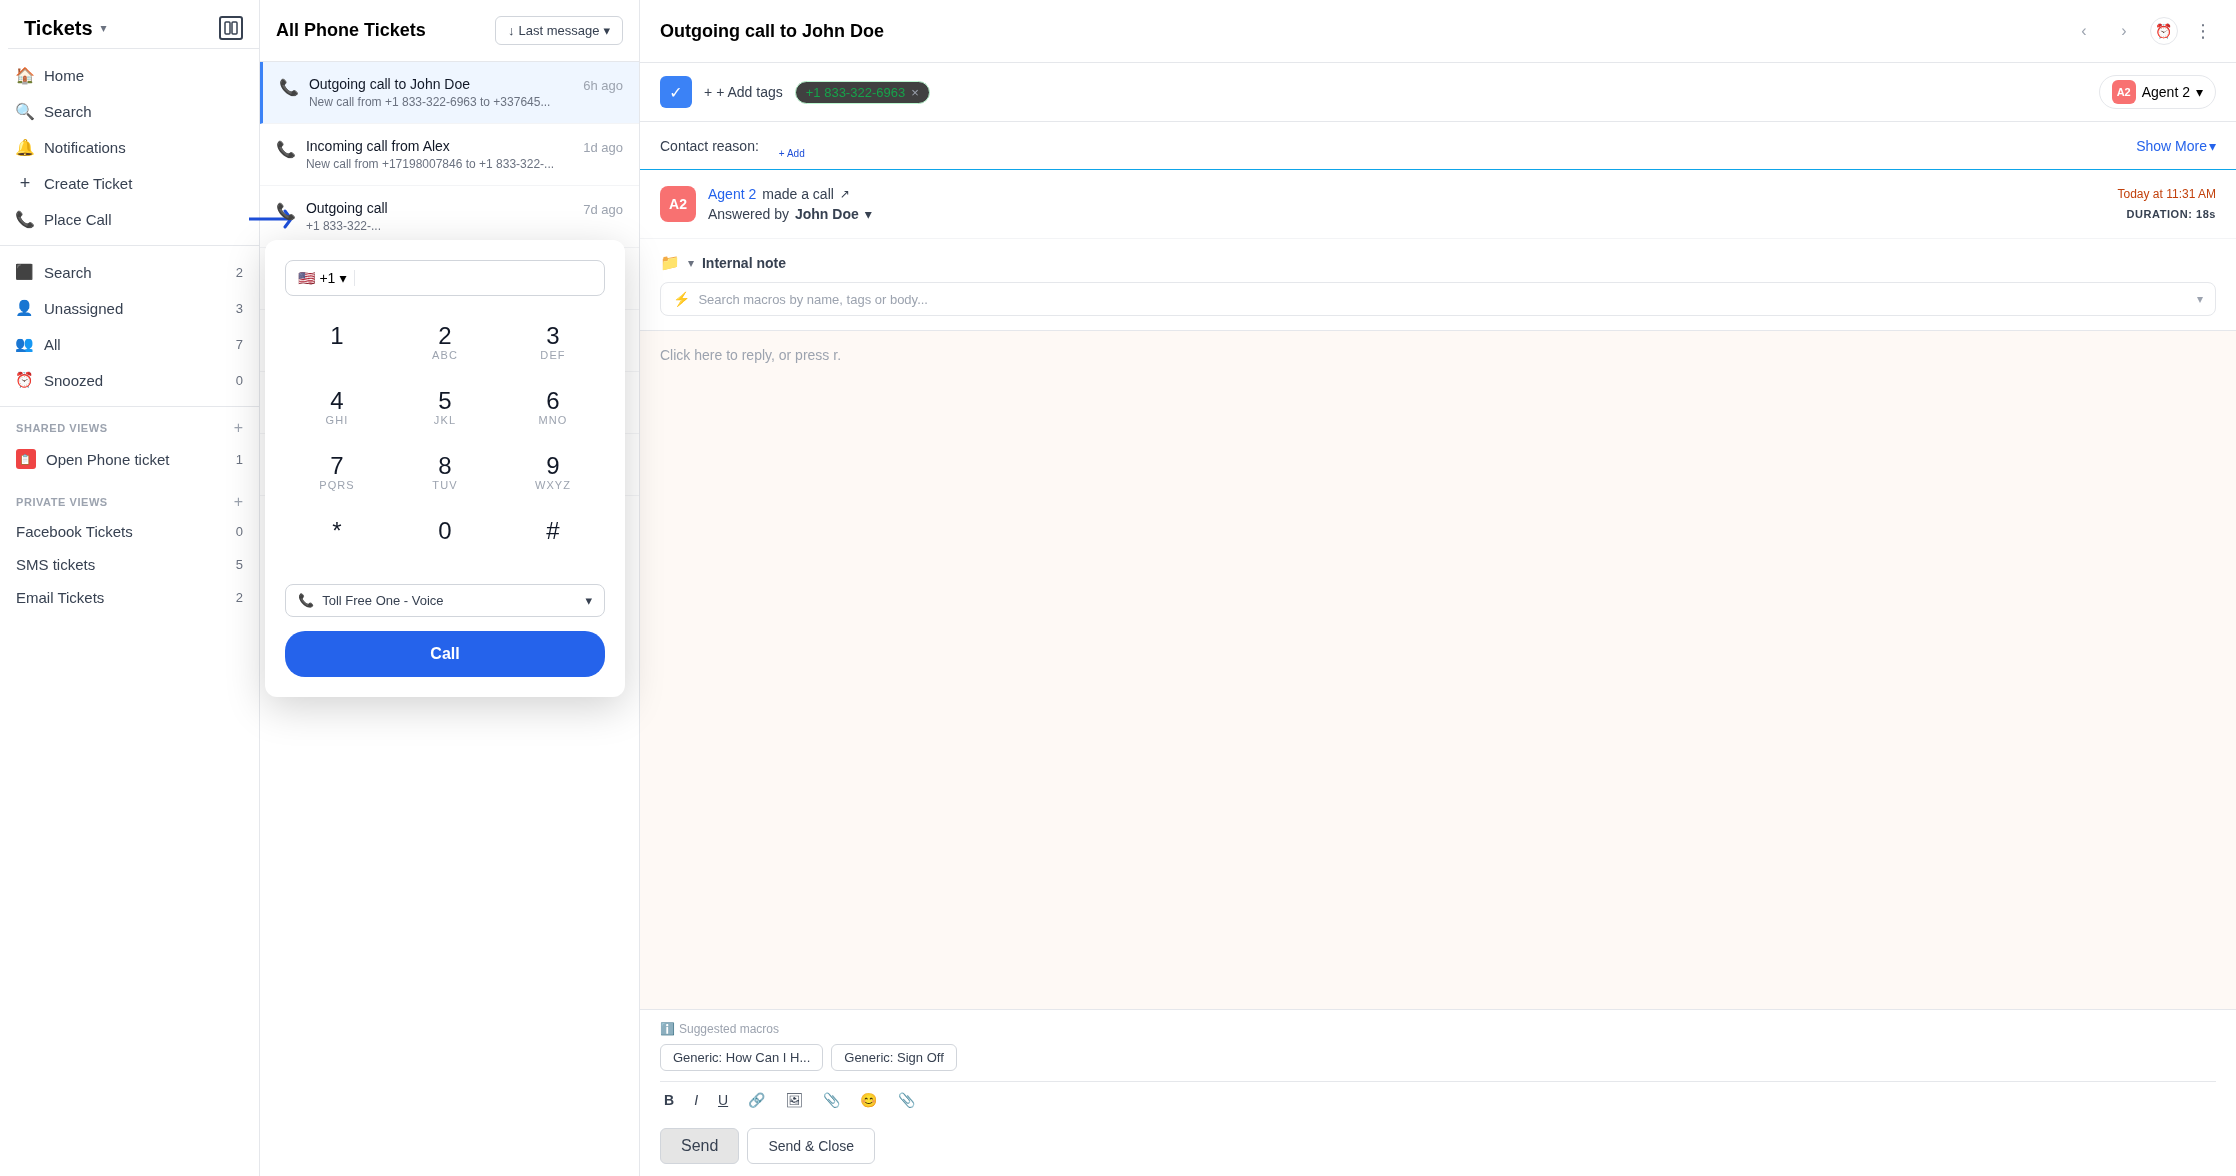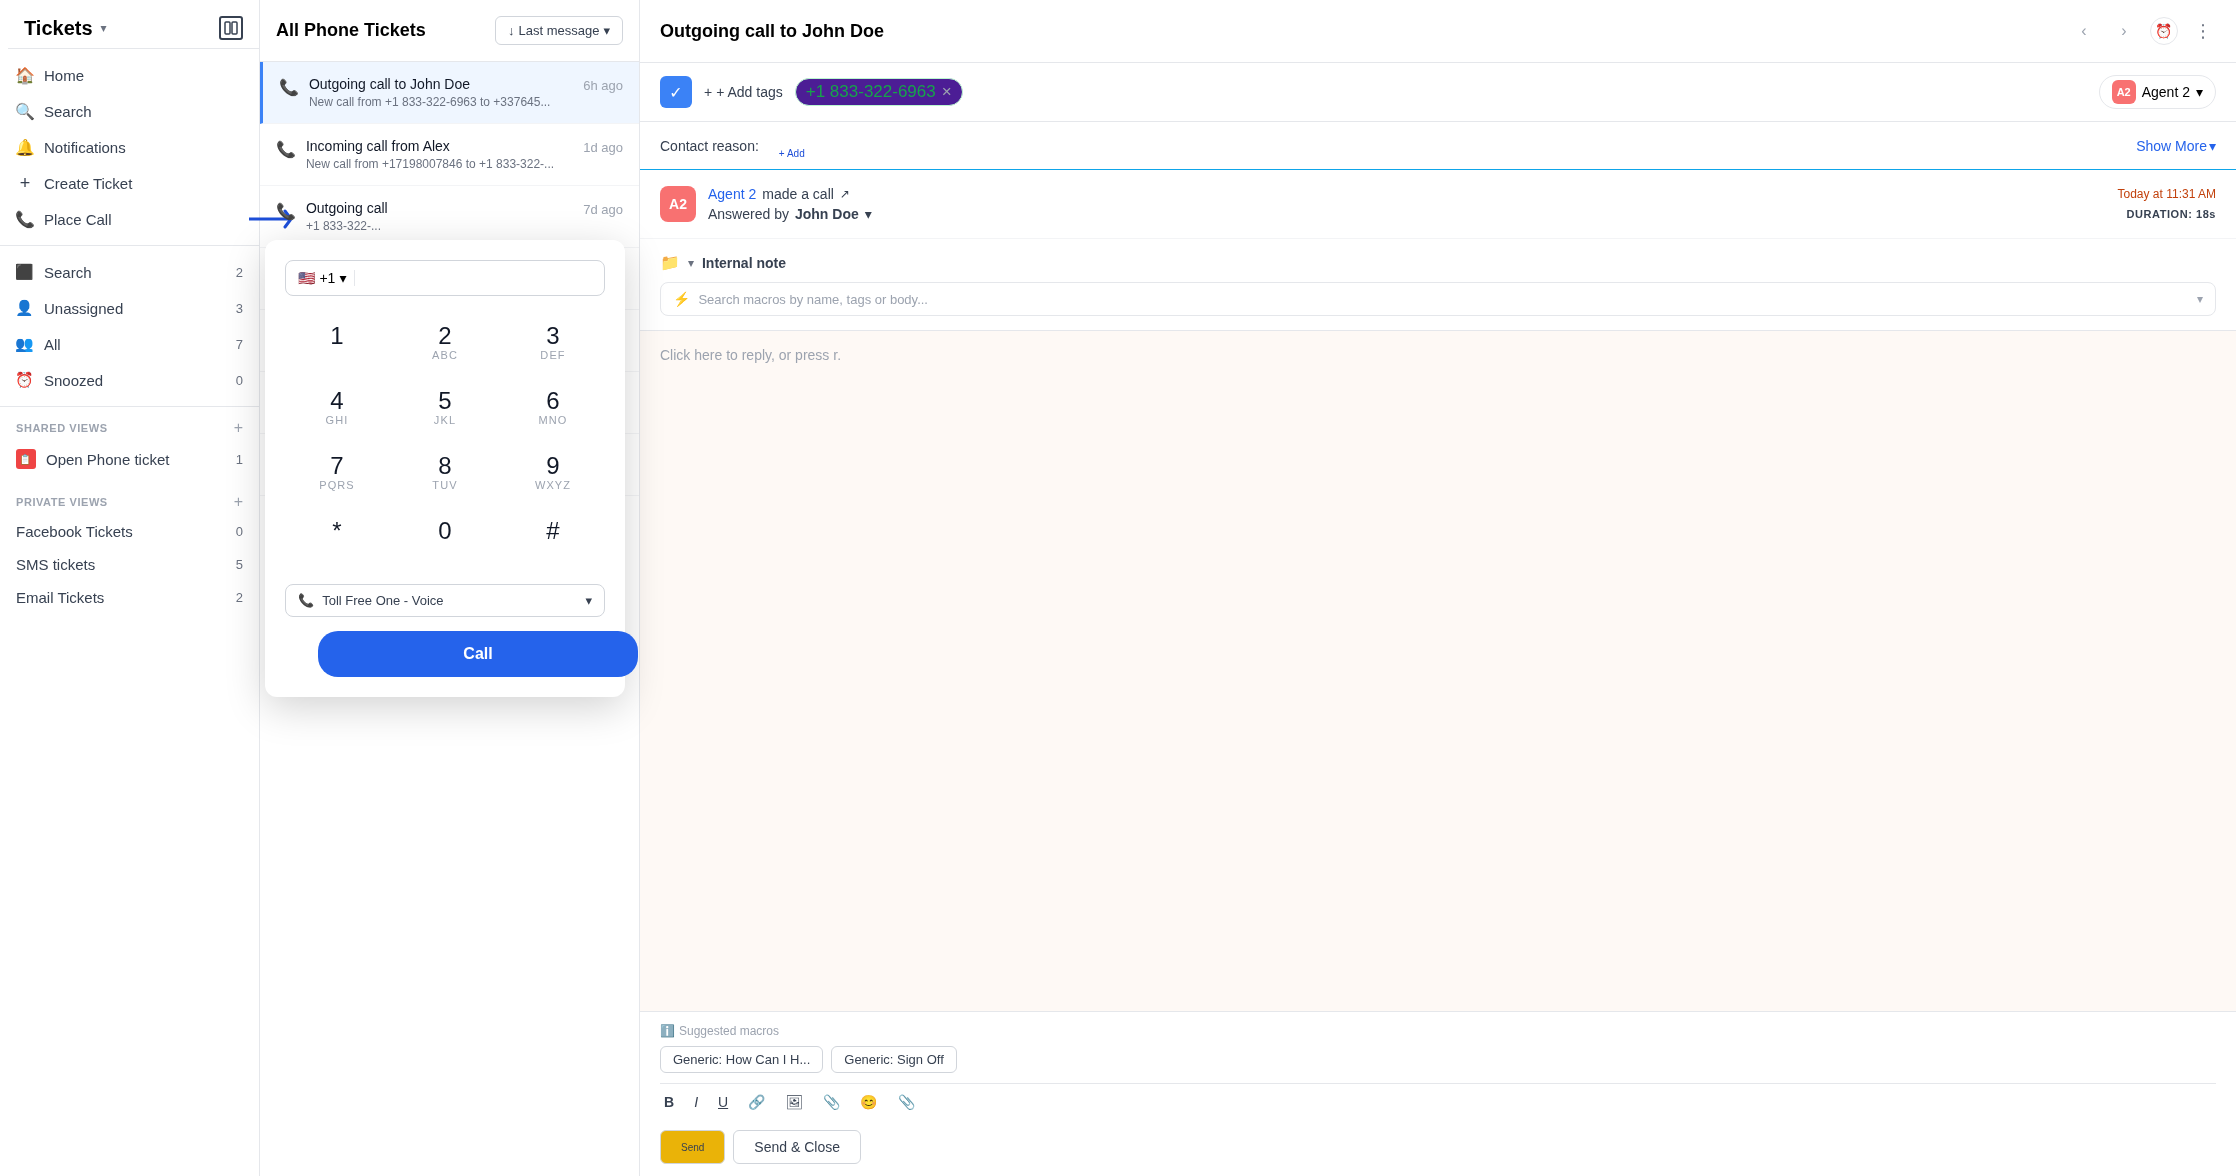--- a/index.html
+++ b/index.html
@@ -47,35 +47,35 @@
     
     .dialpad-overlay { position: absolute; left: 265px; top: 240px; width: 360px; background: #fff; border-radius: 12px; box-shadow: 0 10px 40px rgba(0,0,0,0.18); z-index: 100; padding: 20px; }
     .dialpad-input-row { display: flex; align-items: center; gap: 8px; margin-bottom: 16px; border: 1px solid #d1d5db; border-radius: 8px; padding: 8px 12px; }
     .flag-selector { display: flex; align-items: center; gap: 4px; cursor: pointer; font-size: 14px; border-right: 1px solid #e5e7eb; padding-right: 8px; }
     .dialpad-number-input { flex: 1; border: none; outline: none; font-size: 16px; color: #111827; }
     .dialpad-grid { display: grid; grid-template-columns: repeat(3, 1fr); gap: 4px; margin-bottom: 16px; }
     .dial-key { display: flex; flex-direction: column; align-items: center; justify-content: center; padding: 12px 8px; cursor: pointer; border-radius: 8px; transition: background 0.1s; }
     .dial-key-num { font-size: 24px; font-weight: 400; color: #111827; line-height: 1; }
     .dial-key-letters { font-size: 11px; color: #9ca3af; letter-spacing: 0.1em; margin-top: 1px; height: 12px; }
     .dialpad-footer { display: flex; align-items: center; gap: 8px; margin-bottom: 14px; padding: 8px 12px; border: 1px solid #d1d5db; border-radius: 8px; cursor: pointer; font-size: 13px; color: #374151; }
-    .call-btn { width: 100%; background: #2563eb; color: white; border: none; border-radius: 20px; padding: 14px; font-size: 16px; font-weight: 600; cursor: pointer; margin-left: 33px; }
+    .call-btn { width: 100%; background: #2563eb; color: white; border: none; border-radius: 20px; padding: 14px; font-size: 16px; font-weight: 600; cursor: pointer; }
 
     
     .main-content { flex: 1; display: flex; flex-direction: column; height: 100vh; overflow: hidden; background: #fff; }
     .main-header { padding: 16px 20px; border-bottom: 1px solid #e5e7eb; display: flex; align-items: center; gap: 12px; }
     .main-title { font-size: 18px; font-weight: 700; flex: 1; }
     .main-nav-btn { width: 28px; height: 28px; border: none; background: none; cursor: pointer; color: #9ca3af; font-size: 16px; display: flex; align-items: center; justify-content: center; }
     .clock-btn { width: 28px; height: 28px; border: 1px solid #e5e7eb; border-radius: 50%; display: flex; align-items: center; justify-content: center; cursor: pointer; font-size: 14px; color: #374151; }
     .more-btn { border: none; background: none; cursor: pointer; color: #6b7280; font-size: 18px; padding: 4px; }
 
     
     .tags-row { padding: 12px 20px; display: flex; align-items: center; gap: 12px; border-bottom: 1px solid #e5e7eb; }
     .check-icon { width: 32px; height: 32px; background: #3b82f6; border-radius: 6px; display: flex; align-items: center; justify-content: center; color: white; font-size: 16px; flex-shrink: 0; }
     .add-tags-btn { display: flex; align-items: center; gap: 4px; color: #374151; font-size: 14px; cursor: pointer; }
-    .tag-chip { background: #4c1d95; border: 1px solid #bbf7d0; border-radius: 20px; padding: 3px 10px; font-size: 17px; color: #16a34a; display: flex; align-items: center; gap: 4px; }
+    .tag-chip { background: #404040; border: 1px solid #bbf7d0; border-radius: 20px; padding: 3px 10px; font-size: 13px; color: #16a34a; display: flex; align-items: center; gap: 4px; }
     .tag-x { cursor: pointer; color: #9ca3af; margin-left: 2px; }
     .agent-chip { display: flex; align-items: center; gap: 6px; border: 1px solid #e5e7eb; border-radius: 20px; padding: 4px 12px; cursor: pointer; margin-left: auto; font-size: 14px; }
     .agent-avatar { width: 24px; height: 24px; background: #f87171; border-radius: 6px; display: flex; align-items: center; justify-content: center; color: white; font-size: 11px; font-weight: 700; }
 
     
     .contact-row { padding: 10px 20px; display: flex; align-items: center; gap: 20px; border-bottom: 1px solid #0ea5e9; }
     .contact-label { color: #374151; font-size: 14px; }
     .contact-add { color: #1d4ed8; font-size: 10px; cursor: pointer; margin-top: 16px; }
     .show-more-btn { margin-left: auto; color: #2563eb; font-size: 14px; cursor: pointer; display: flex; align-items: center; gap: 2px; }
 
@@ -108,21 +108,21 @@
 
     
     .reply-bottom { padding: 12px 20px; border-top: 1px solid #e5e7eb; background: #fff; }
     .suggested-macros { margin-bottom: 10px; }
     .suggested-label { display: flex; align-items: center; gap: 4px; font-size: 12px; color: #9ca3af; margin-bottom: 8px; }
     .macro-chips { display: flex; gap: 8px; flex-wrap: wrap; }
     .macro-chip { border: 1px solid #d1d5db; border-radius: 6px; padding: 5px 12px; font-size: 13px; color: #374151; cursor: pointer; background: #fff; }
     .format-toolbar { display: flex; align-items: center; gap: 12px; padding: 8px 0; border-top: 1px solid #e5e7eb; }
     .format-btn { border: none; background: none; cursor: pointer; color: #374151; font-size: 14px; padding: 2px 4px; }
     .action-btns { display: flex; gap: 8px; padding-top: 10px; }
-    .send-btn { border: 1px solid #d1d5db; border-radius: 6px; padding: 8px 20px; font-size: 10px; cursor: pointer; background: #eab308; color: #374151; }
+    .send-btn { border: 1px solid #d1d5db; border-radius: 6px; padding: 8px 20px; font-size: 16px; cursor: pointer; background: #e5e5e5; color: #374151; }
     .send-close-btn { border: 1px solid #d1d5db; border-radius: 6px; padding: 8px 20px; font-size: 14px; cursor: pointer; background: #fff; color: #374151; }
   </style>
 </head>
 <body>
 
 <div class="sidebar">
   <div class="sidebar-header">
     <span class="sidebar-title">Tickets</span>
     <span class="sidebar-title-arrow">▾</span>
     <div class="sidebar-layout-icon">

